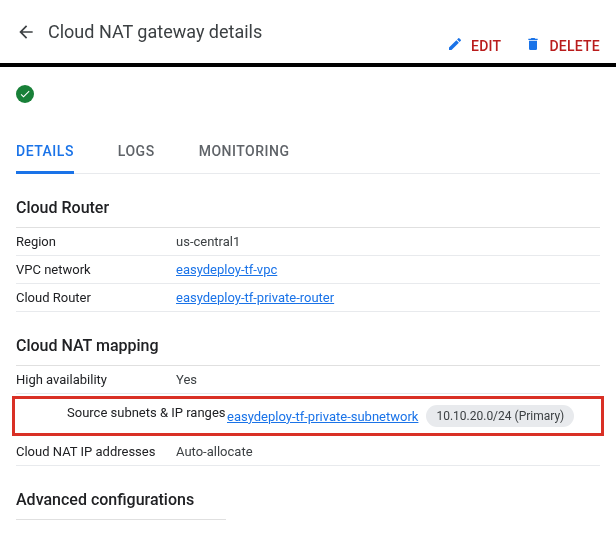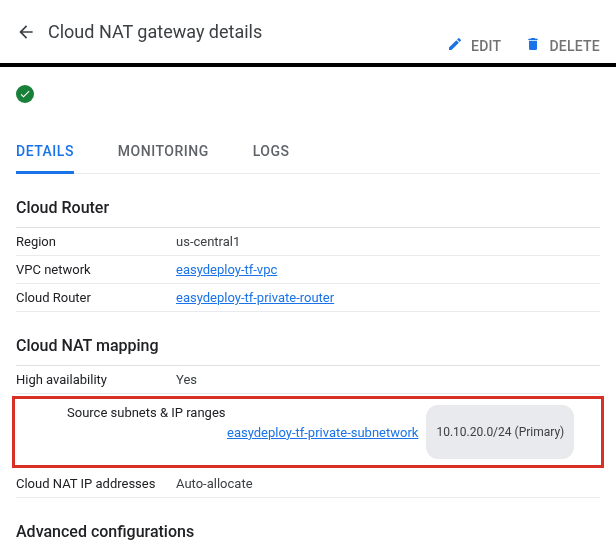--- a/index.html
+++ b/index.html
@@ -30,21 +30,21 @@
       flex: 1;
     }
     .header-actions {
       display: flex;
       gap: 24px;
     }
     .action-btn {
       display: flex;
       align-items: center;
       gap: 8px;
-      color: #737373;
+      color: #b91c1c;
       font-size: 14px;
       font-weight: 500;
       cursor: pointer;
       letter-spacing: 0.25px;
       margin-top: 28px;
     }
     .action-btn svg { fill: #1a73e8; }
     .content { padding: 0 16px; }
     .resource-header {
       display: flex;
@@ -91,21 +91,21 @@
       font-size: 16px;
       font-weight: 500;
       color: #202124;
       margin: 24px 0 10px;
     }
     .section-top-border { border-top: 1px solid #e0e0e0; }
     .link { color: #1a73e8; text-decoration: underline; cursor: pointer; }
     .chip {
       background: #e8eaed;
       border-radius: 12px;
-      padding: 20px 10px;
+      padding: 4px 10px;
       font-size: 12px;
       color: #3c4043;
     }
     .highlight-box {
       border: 3px solid #d93025;
       margin: 2px -4px;
       padding: 4px 4px;
     }
     .highlight-box .kv-row { padding: 2px 0; margin-left: 48px; }
     .divider { border-top: 1px solid #e0e0e0; margin-top: 8px; width: 210px; }
@@ -144,22 +144,22 @@
   <div class="resource-header">
     <span class="status-icon">
       <svg viewBox="0 0 24 24">
           <path d="M9 16.17 4.83 12l-1.42 1.41L9 19 21 7l-1.41-1.41z"></path>
         </svg>
     </span>
   </div>
 
   <div class="tabs">
     <span class="tab active">DETAILS</span>
+    <span class="tab">LOGS</span>
     <span class="tab">MONITORING</span>
-    <span class="tab">LOGS</span>
   </div>
 
   <div class="section-title">Cloud Router</div>
   <div class="section-top-border"></div>
   <div class="kv-row bordered">
     <span class="kv-label">Region</span>
     <span class="kv-value">us-central1</span>
   </div>
   <div class="kv-row bordered">
     <span class="kv-label">VPC network</span>

